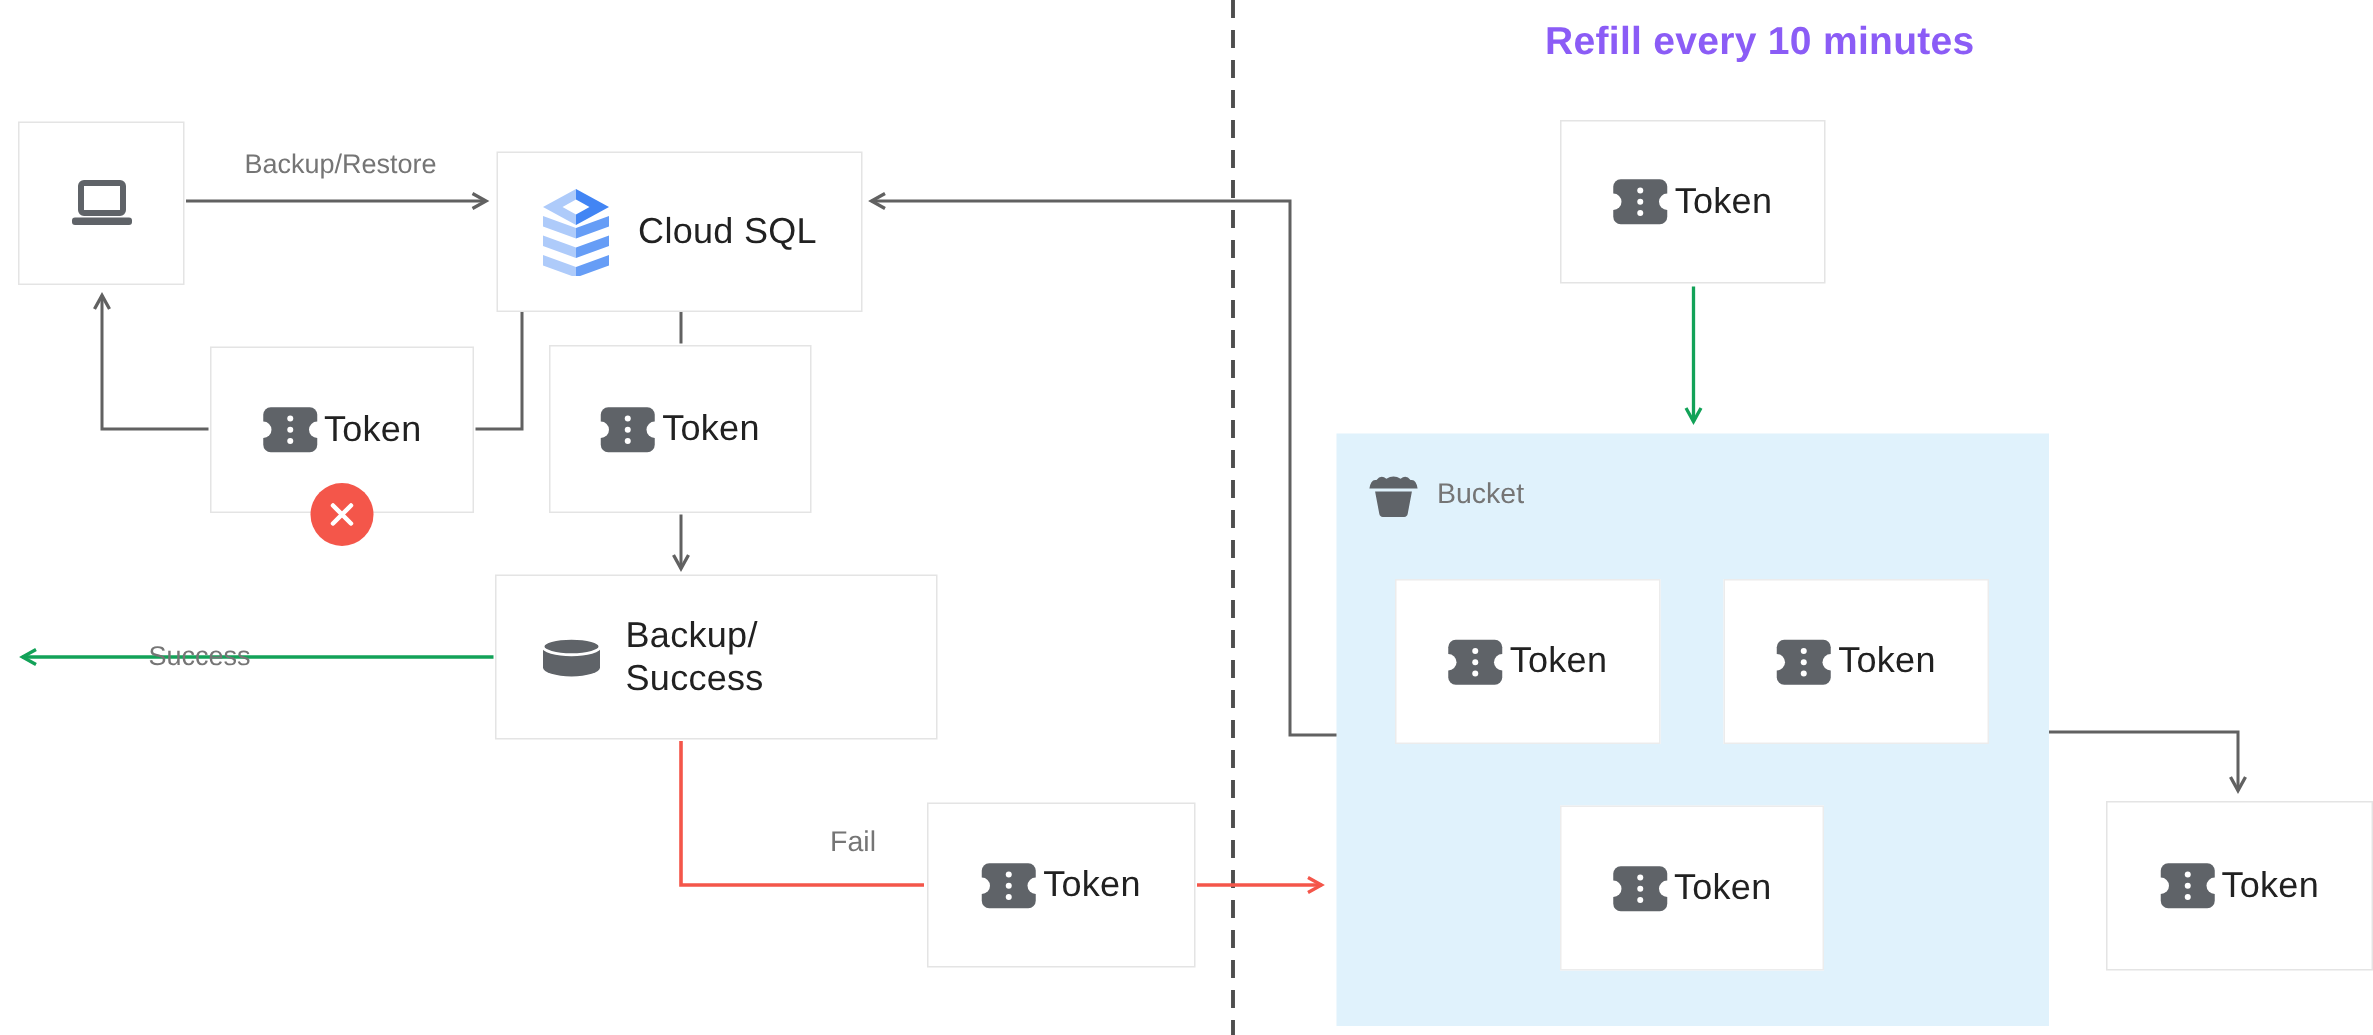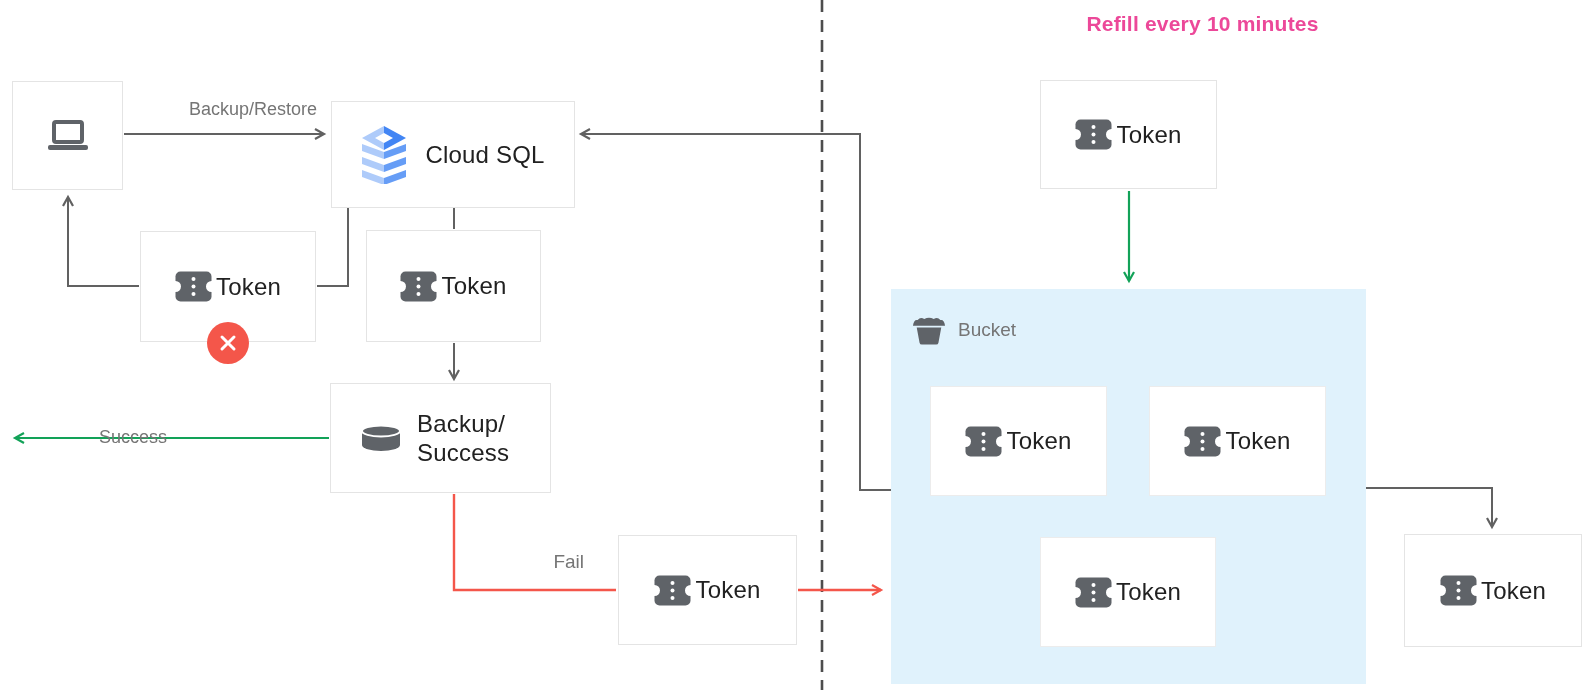--- a/index.html
+++ b/index.html
@@ -10,22 +10,22 @@
   }
   .node{
     position:absolute;background:#ffffff;border:1.5px solid #e4e4e4;
     display:flex;align-items:center;justify-content:center;gap:4px;
     box-sizing:border-box;
   }
   .node-label{font-size:24px;color:#212121;letter-spacing:.2px;}
   .node-label.two-line{line-height:29px;text-align:left;}
   .edge-label{position:absolute;font-size:18px;color:var(--label,#757575);}
   .title{
-    position:absolute;font-size:21px;font-weight:bold;color:#ec4899;
-    text-align:center;letter-spacing:.2px;
+    position:absolute;font-size:26px;font-weight:bold;color:#8b5cf6;
+    letter-spacing:.2px;
   }
   .bucket{
     position:absolute;background:var(--bucket-fill,#e0f2fc);
   }
   .bucket-header{
     position:absolute;display:flex;align-items:center;gap:12px;
     font-size:19px;color:var(--label,#757575);
   }
   .badge{
     position:absolute;width:42px;height:42px;border-radius:50%;
@@ -74,21 +74,21 @@
 
     <path d="M1129,191 V281" fill="none" style="stroke:var(--success,#12a258)" stroke-width="2.2" marker-end="url(#chevGreen)"></path>
 
     <path d="M891,490 H860 V134 H581" fill="none" style="stroke:var(--arrow,#616161)" stroke-width="2" marker-end="url(#chevGray)"></path>
 
     <path d="M1366,488 H1492 V527" fill="none" style="stroke:var(--arrow,#616161)" stroke-width="2" marker-end="url(#chevGray)"></path>
   </svg>
 
   <div class="title" style="left:1030px;top:12px;width:345px;">Refill every 10 minutes</div>
 
-  <div class="edge-label" style="left:137px;top:99px;width:180px;text-align:right;">Backup/Restore</div>
+  <div class="edge-label" style="left:137px;top:99px;width:180px;text-align:center;">Backup/Restore</div>
   <div class="edge-label" style="left:99px;top:427px;width:100px;text-align:left;">Success</div>
   <div class="edge-label" style="left:496px;top:551px;width:88px;text-align:right;font-size:19px;">Fail</div>
 
   <div class="node" style="left:12px;top:81px;width:111px;height:109px;">
     <svg class="icon" width="46" height="34" viewBox="0 0 46 34">
       <rect x="9" y="3" width="28" height="20" rx="2" fill="none" style="stroke:var(--icon-gray,#5f6368)" stroke-width="4"></rect>
       <rect x="3" y="26" width="40" height="5" rx="2" style="fill:var(--icon-gray,#5f6368)"></rect>
     </svg>
   </div>
 
@@ -133,21 +133,21 @@
       <rect x="0.5" y="0.5" width="36" height="30" rx="5" style="fill:var(--icon-gray,#5f6368)"></rect>
       <circle cx="0.5" cy="15.5" r="5.5" fill="#ffffff"></circle>
         <circle cx="36.5" cy="15.5" r="5.5" fill="#ffffff"></circle>
       <circle cx="18.5" cy="8" r="2" fill="#ffffff"></circle>
         <circle cx="18.5" cy="15.5" r="2" fill="#ffffff"></circle>
         <circle cx="18.5" cy="23" r="2" fill="#ffffff"></circle>
     </svg>
     <span class="node-label">Token</span>
   </div>
 
-  <div class="node" style="left:330px;top:383px;width:221px;height:110px;justify-content:flex-start;padding-left:30px;gap:16px;">
+  <div class="node" style="left:330px;top:383px;width:295px;height:110px;justify-content:flex-start;padding-left:30px;gap:16px;">
     <svg class="icon" width="40" height="28" viewBox="0 0 40 28">
       <path d="M1,7 v14 a19,6 0 0 0 38,0 v-14" style="fill:var(--icon-gray,#5f6368)"></path>
       <ellipse cx="20" cy="7" rx="19" ry="5.5" style="fill:var(--icon-gray,#5f6368)" stroke="#ffffff" stroke-width="2"></ellipse>
     </svg>
     <span class="node-label two-line">
       <span>Backup/</span><br>
       <span>Success</span>
     </span>
   </div>
 

